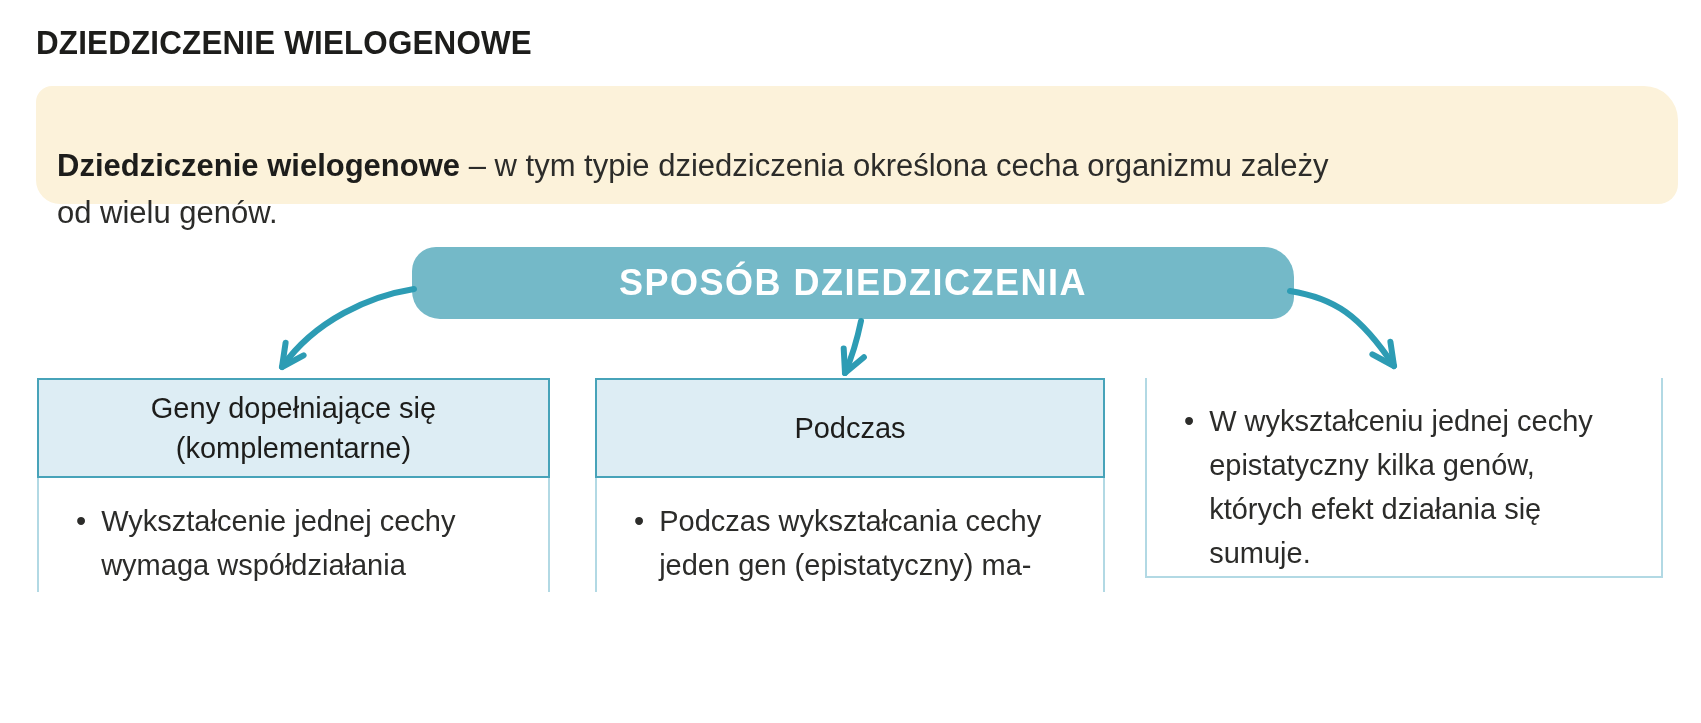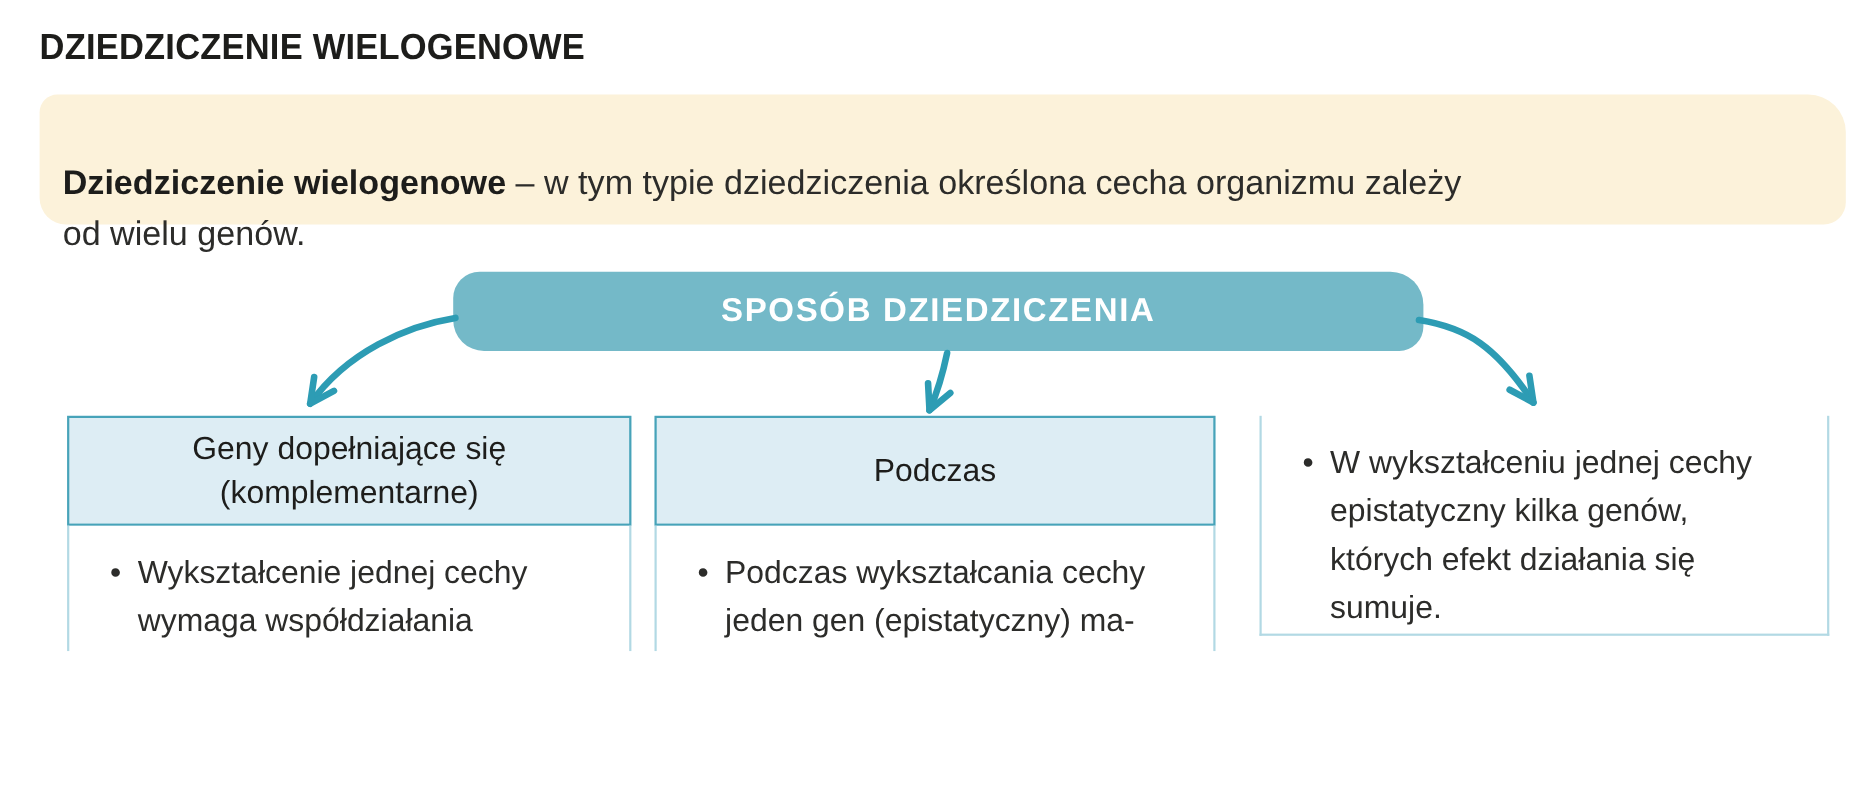--- a/index.html
+++ b/index.html
@@ -72,21 +72,21 @@
   .banner::before {
     content: "";
     position: absolute;
     top: 5px; bottom: 9px; left: -7px; right: -7px;
     background: inherit;
     border-radius: 36px;
     transform: rotate(-0.9deg);
     z-index: -1;
   }
   .banner-label {
-    font-size: 30px;
+    font-size: 36px;
     font-weight: 700;
     letter-spacing: 1.5px;
     color: var(--banner_text, #ffffff);
     white-space: nowrap;
   }
 
   
   .arrows {
     position: absolute;
     left: 0; top: 0;
@@ -96,21 +96,21 @@
   .arrow {
     fill: none;
     stroke: var(--accent_teal, #2d9cb4);
     stroke-width: 6;
     stroke-linecap: round;
     stroke-linejoin: round;
   }
 
   
   .branch { position: absolute; top: 378px; }
-  #branch-0 { left: 37px;   width: 513px; margin-left: 24px; }
+  #branch-0 { left: 37px;   width: 513px; }
   #branch-1 { left: 595px;  width: 510px; }
   #branch-2 { left: 1145px; width: 518px; }
 
   .branch-head {
     box-sizing: border-box;
     height: 100px;
     background: var(--branch_header_fill, #ddedf4);
     border: 2px solid var(--branch_header_border, #47a3b9);
     display: flex;
     align-items: center;

